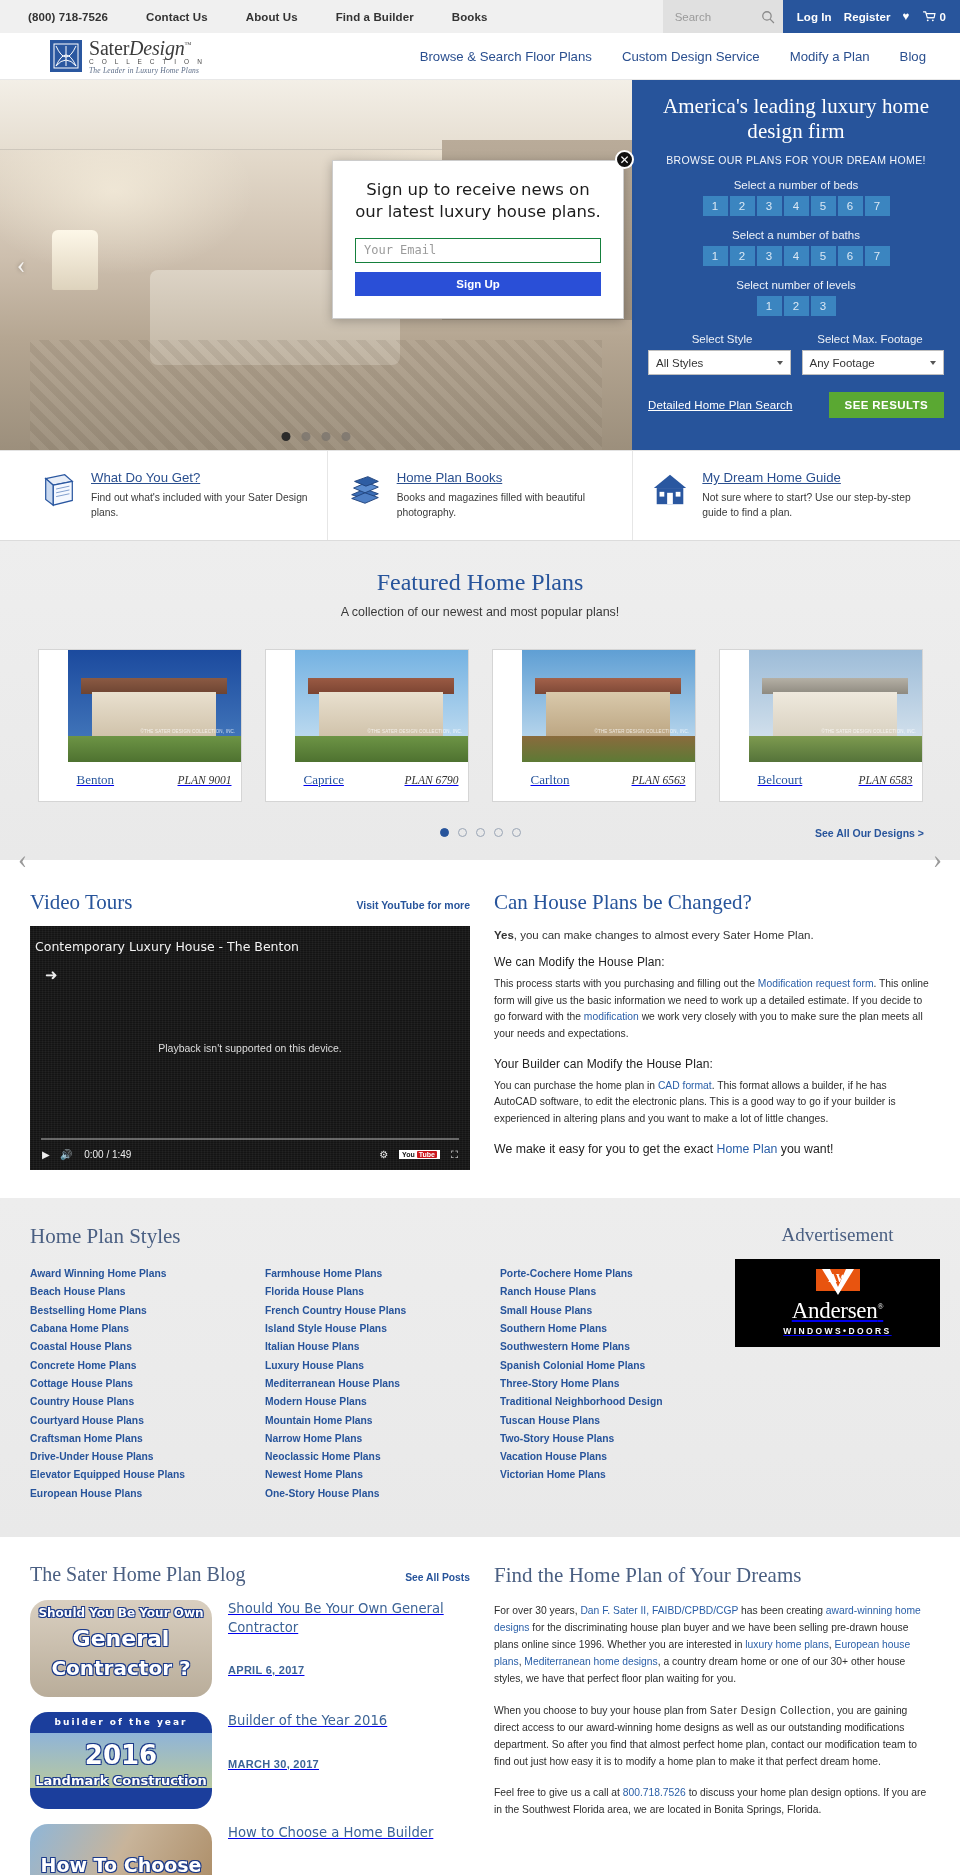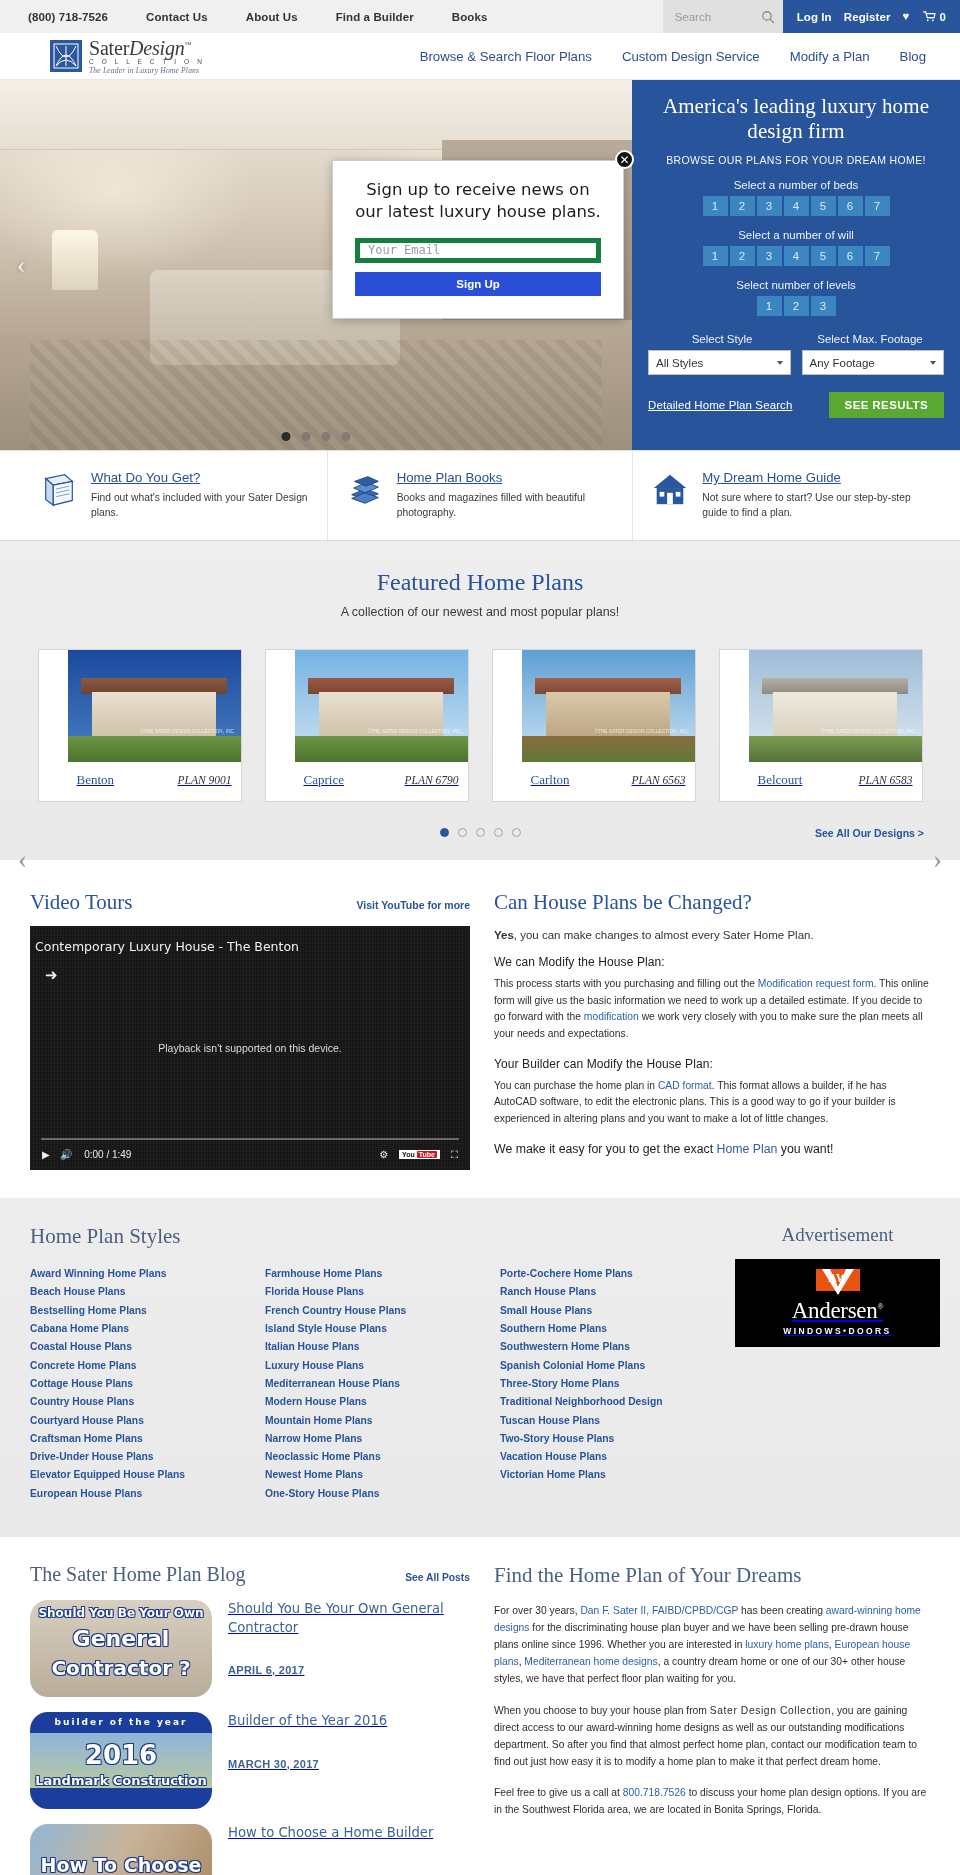--- a/index.html
+++ b/index.html
@@ -196,21 +196,21 @@
   .modal {
     width: 292px; background: #fff; border: 1px solid #ccc;
     box-shadow: 0 2px 10px rgba(0,0,0,.25); padding: 18px 22px 22px;
   }
   .modal h2 {
     font-size: 16.5px; font-weight: normal; color: #1c1c1c;
     text-align: center; line-height: 1.35;
     font-family: "DejaVu Sans", sans-serif;
   }
   .modal input {
-    width: 100%; height: 25px; border: 5px solid #15803d; margin-top: 14px;
+    width: 100%; height: 25px; border: 1px solid #15803d; margin-top: 14px;
     padding: 0 8px; font-size: 12px; color: #8a8a8a; outline: none;
     font-family: "DejaVu Sans Mono", monospace;
   }
   .modal input::placeholder { color: #9b9b9b; }
   .modal button {
     width: 100%; height: 24px; margin-top: 9px; background: #2a4fd7;
     color: #fff; border: none; font-size: 11.5px; font-weight: bold;
     cursor: pointer; font-family: "Liberation Sans", sans-serif;
   }
   .modal-close {
@@ -540,21 +540,21 @@
       <div class="chip-row">
         <div class="chip">1</div>
         <div class="chip">2</div>
         <div class="chip">3</div>
         <div class="chip">4</div>
         <div class="chip">5</div>
         <div class="chip">6</div>
         <div class="chip">7</div>
       </div>
 
-      <div class="selector-label">Select a number of will</div>
+      <div class="selector-label">Select a number of baths</div>
       <div class="chip-row">
         <div class="chip">1</div>
         <div class="chip">2</div>
         <div class="chip">3</div>
         <div class="chip">4</div>
         <div class="chip">5</div>
         <div class="chip">6</div>
         <div class="chip">7</div>
       </div>
 

